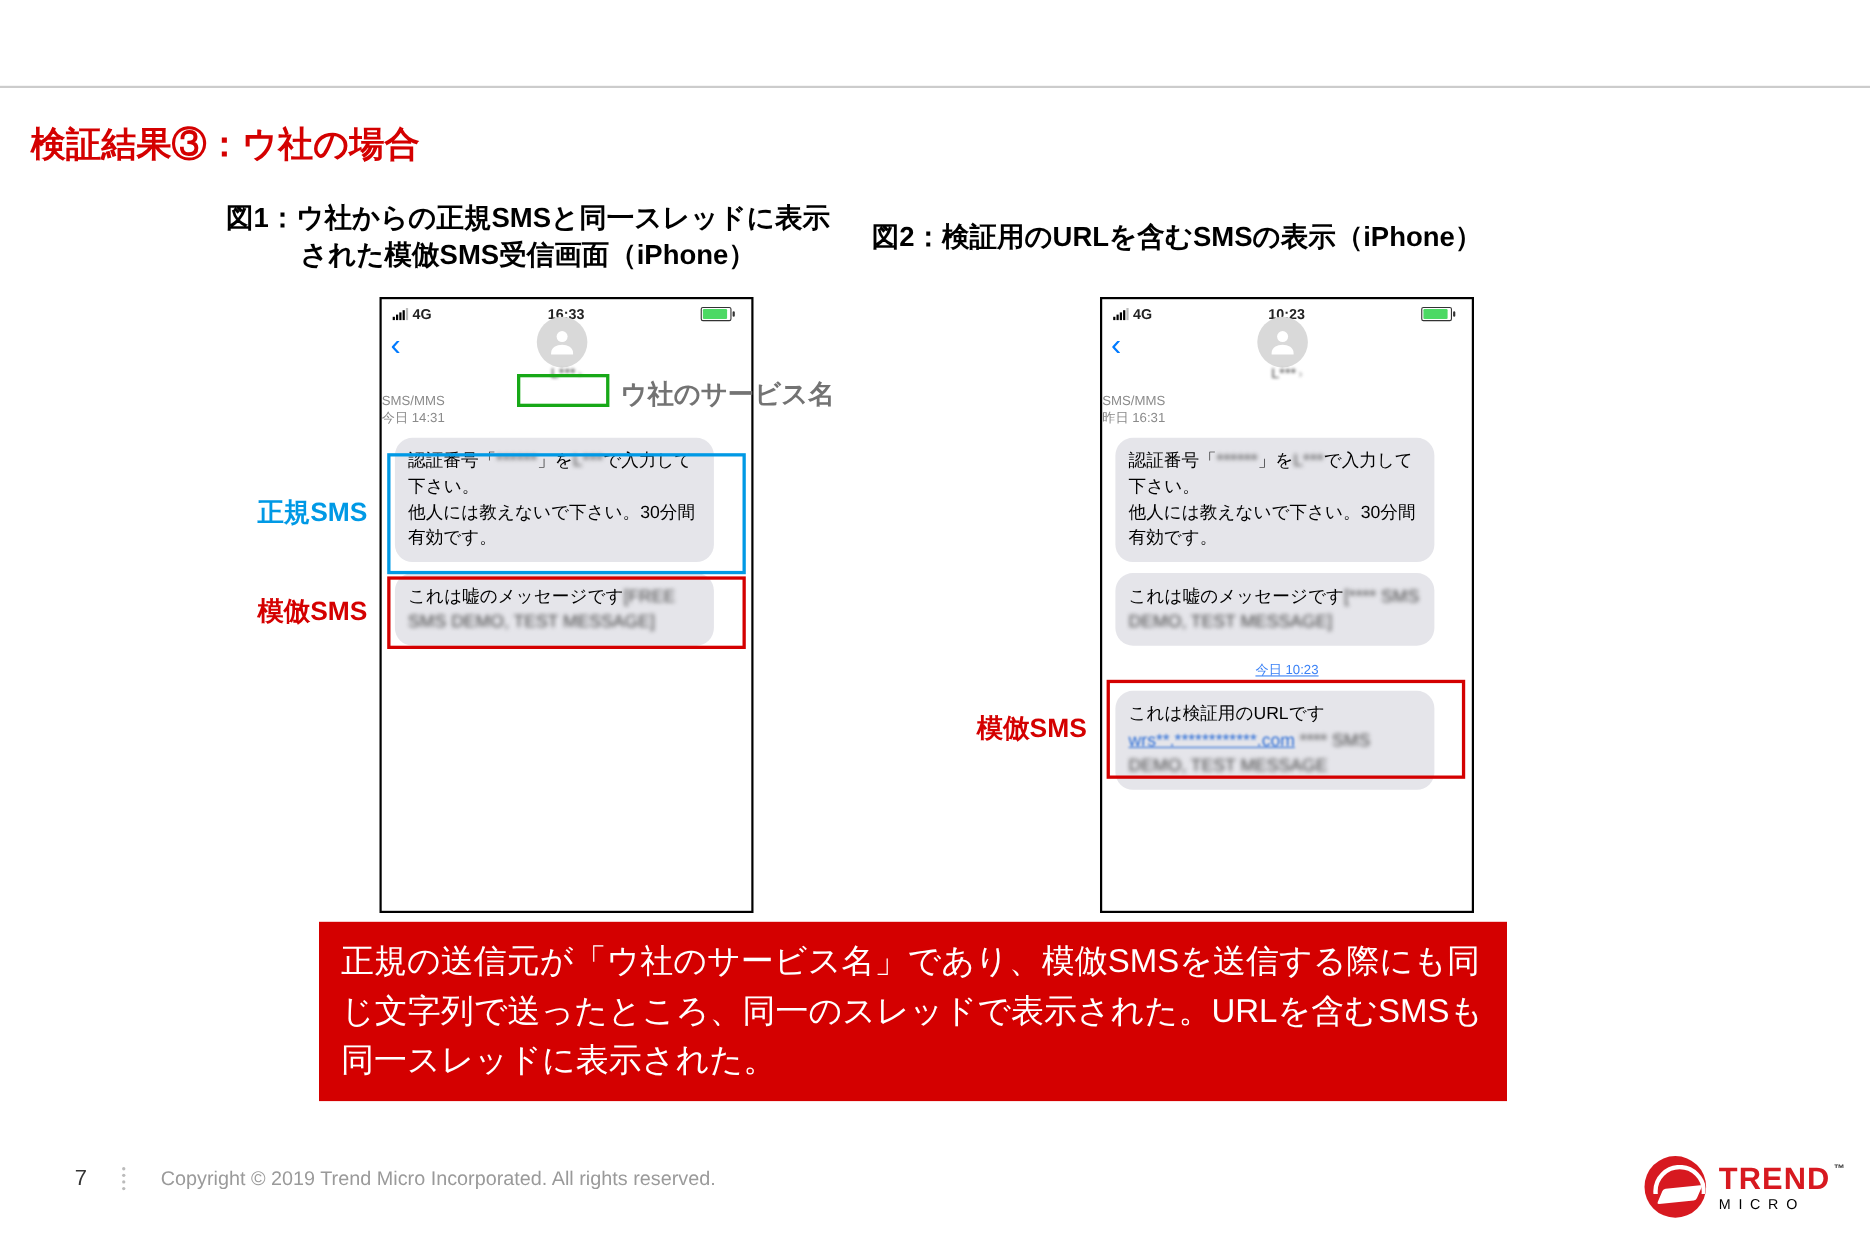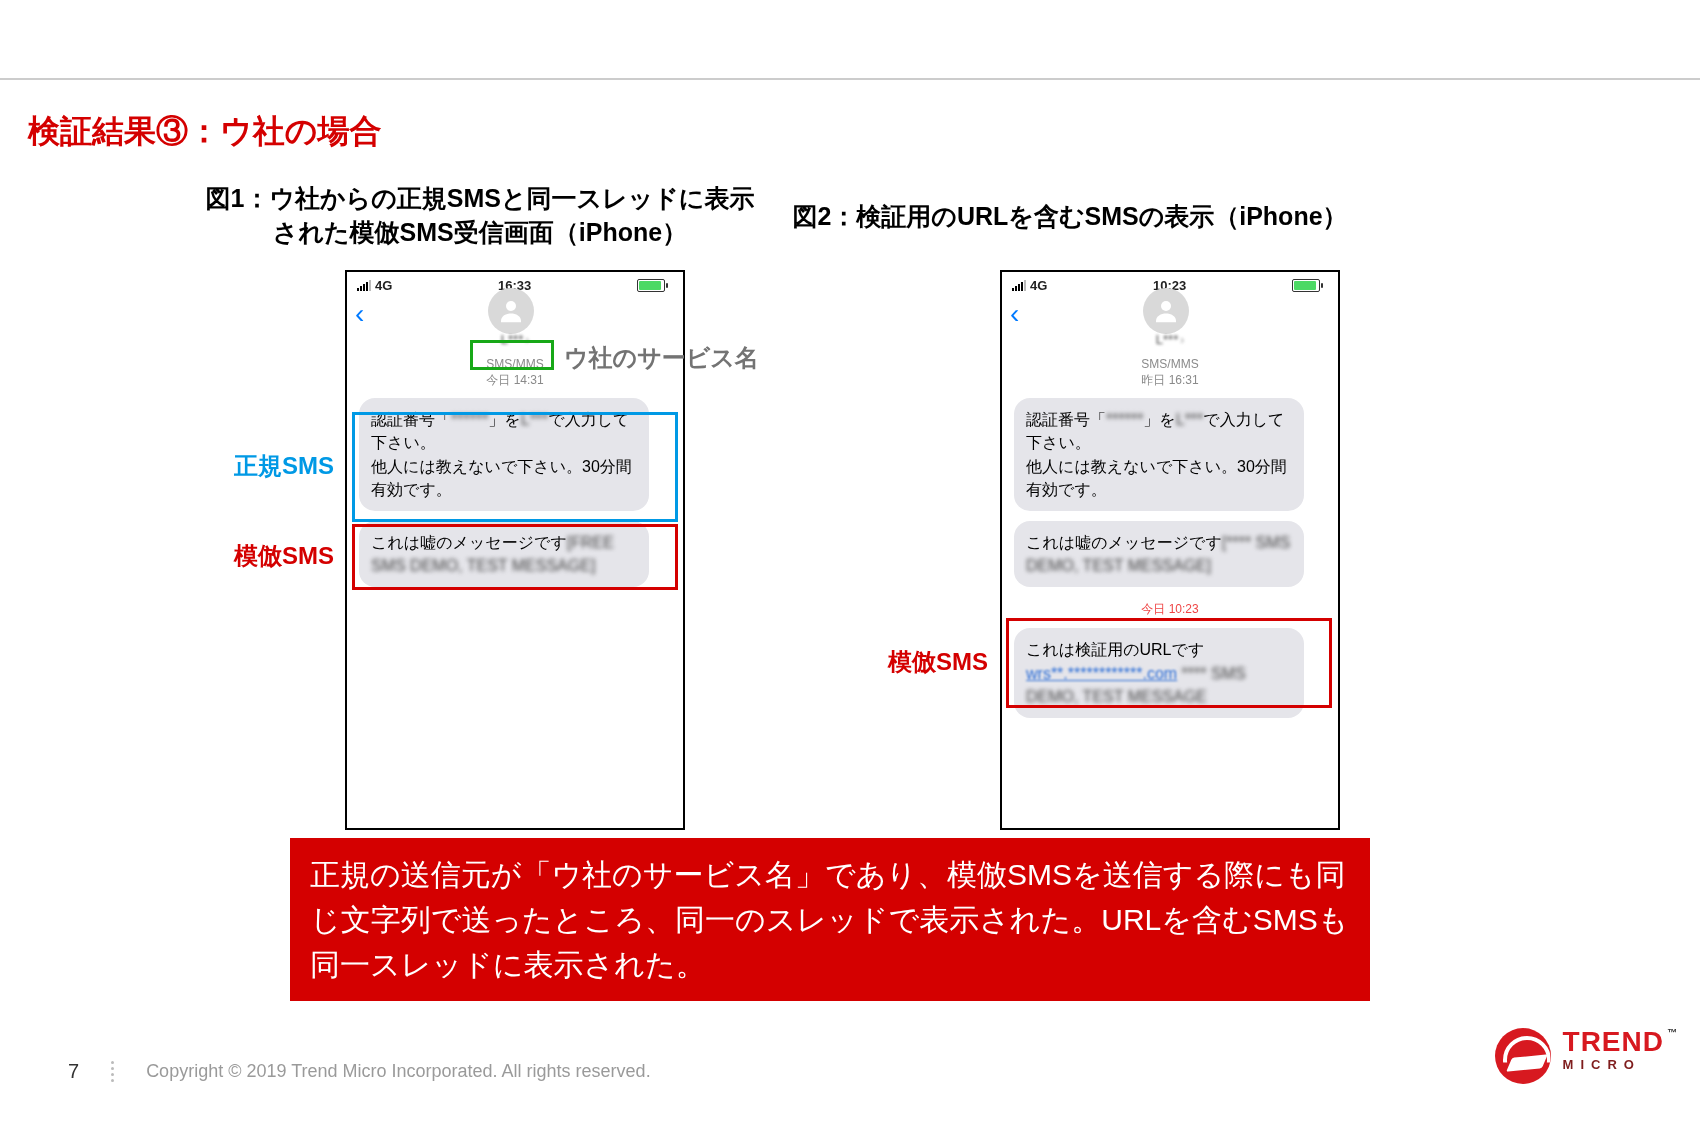--- a/index.html
+++ b/index.html
@@ -88,37 +88,37 @@
   .contact-name {
     text-align:center;
     font-size:13px;
     color:#444;
     margin-top: 2px;
     filter: blur(1.5px);
   }
   .contact-name .chev { filter:none; color:#9a9a9a; font-size:12px; margin-left:2px;}
 
   .meta {
-    text-align:center; color:#8a8a8a; font-size:12px; margin-top:10px; line-height:1.3;
+    color:#8a8a8a; font-size:12px; margin-top:10px; line-height:1.3;
   }
 
   .msg {
     margin: 10px 12px 0 12px;
     background:#e5e5ea;
     border-radius:16px;
     padding: 10px 12px;
     font-size:16px;
     color:#000;
     line-height:1.45;
     max-width: 290px;
   }
   .msg .blur { filter: blur(2px); color:#444; }
   .msg a.blurlink { color:#2a6cd6; text-decoration:underline; filter:blur(1px);}
   .timestamp-sep {
-    text-align:center; color:#ef4444; font-size:12px; margin-top:14px;
+    text-align:center; color:#3b82f6; font-size:12px; margin-top:14px;text-decoration:underline;
   }
 
   
   .anno-box {
     position:absolute;
     border-width:3px;
     border-style:solid;
     background:transparent;
     pointer-events:none;
   }
@@ -165,22 +165,22 @@
   }
   .divider-dots span { width:3px; height:3px; background:#bbb; border-radius:50%; }
   .copyright {
     font-size:18px; color:#9a9a9a;
   }
 
   
   .logo {
     position:absolute;
     right: 36px;
-    bottom: 49px;
-    display:flex; gap:12px;margin-top:11px;
+    bottom: 26px;
+    display:flex; align-items:center; gap:12px;margin-top:11px;
   }
   .logo-mark {
     width:56px; height:56px; border-radius:50%;
     background:#d71920;
     position:relative;
     overflow:hidden;
   }
   .logo-mark::before {
     content:"";
     position:absolute;
@@ -195,21 +195,21 @@
     position:absolute;
     left:15px; top:28px;
     width:34px; height:14px;
     background:#fff;
     transform: skewX(-28deg) rotate(-6deg);
     border-radius:2px;
   }
   .logo-text { display:flex; flex-direction:column; line-height:1; }
   .logo-trend { font-size:28px; font-weight:800; color:#d71920; letter-spacing:1px; position:relative;}
   .logo-tm { font-size:10px; color:#333; position:absolute; top:0; right:-14px;}
-  .logo-micro { font-size:13px; font-weight:700; color:#7f1d1d; letter-spacing:7px; margin-top:2px;}
+  .logo-micro { font-size:13px; font-weight:400; color:#000000; letter-spacing:7px; margin-top:2px;}
 </style>
 </head>
 <body>
 
 <div class="top-divider"></div>
 
 <div class="slide-title">検証結果③：ウ社の場合</div>
 
 <div class="fig-caption fig1-cap" style="white-space:pre-line;">図1：ウ社からの正規SMSと同一スレッドに表示
 された模倣SMS受信画面（iPhone）</div>

